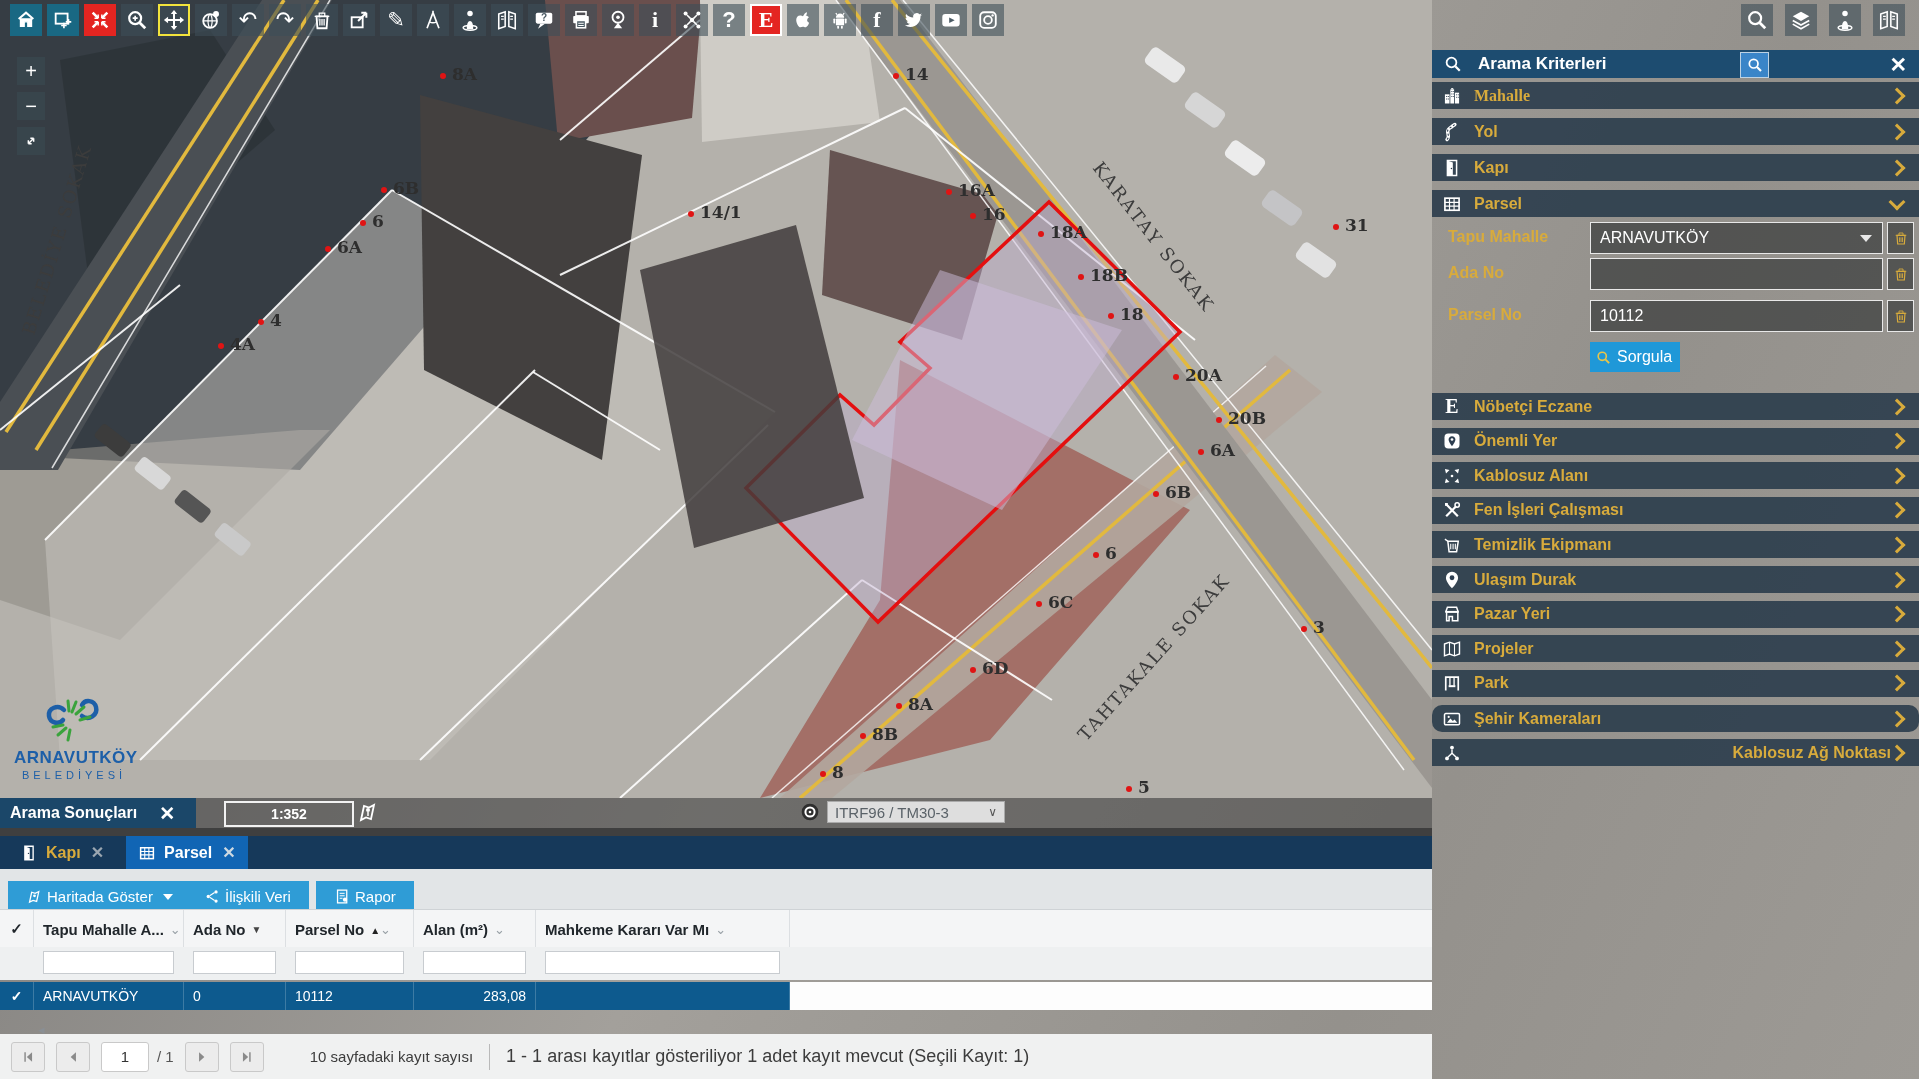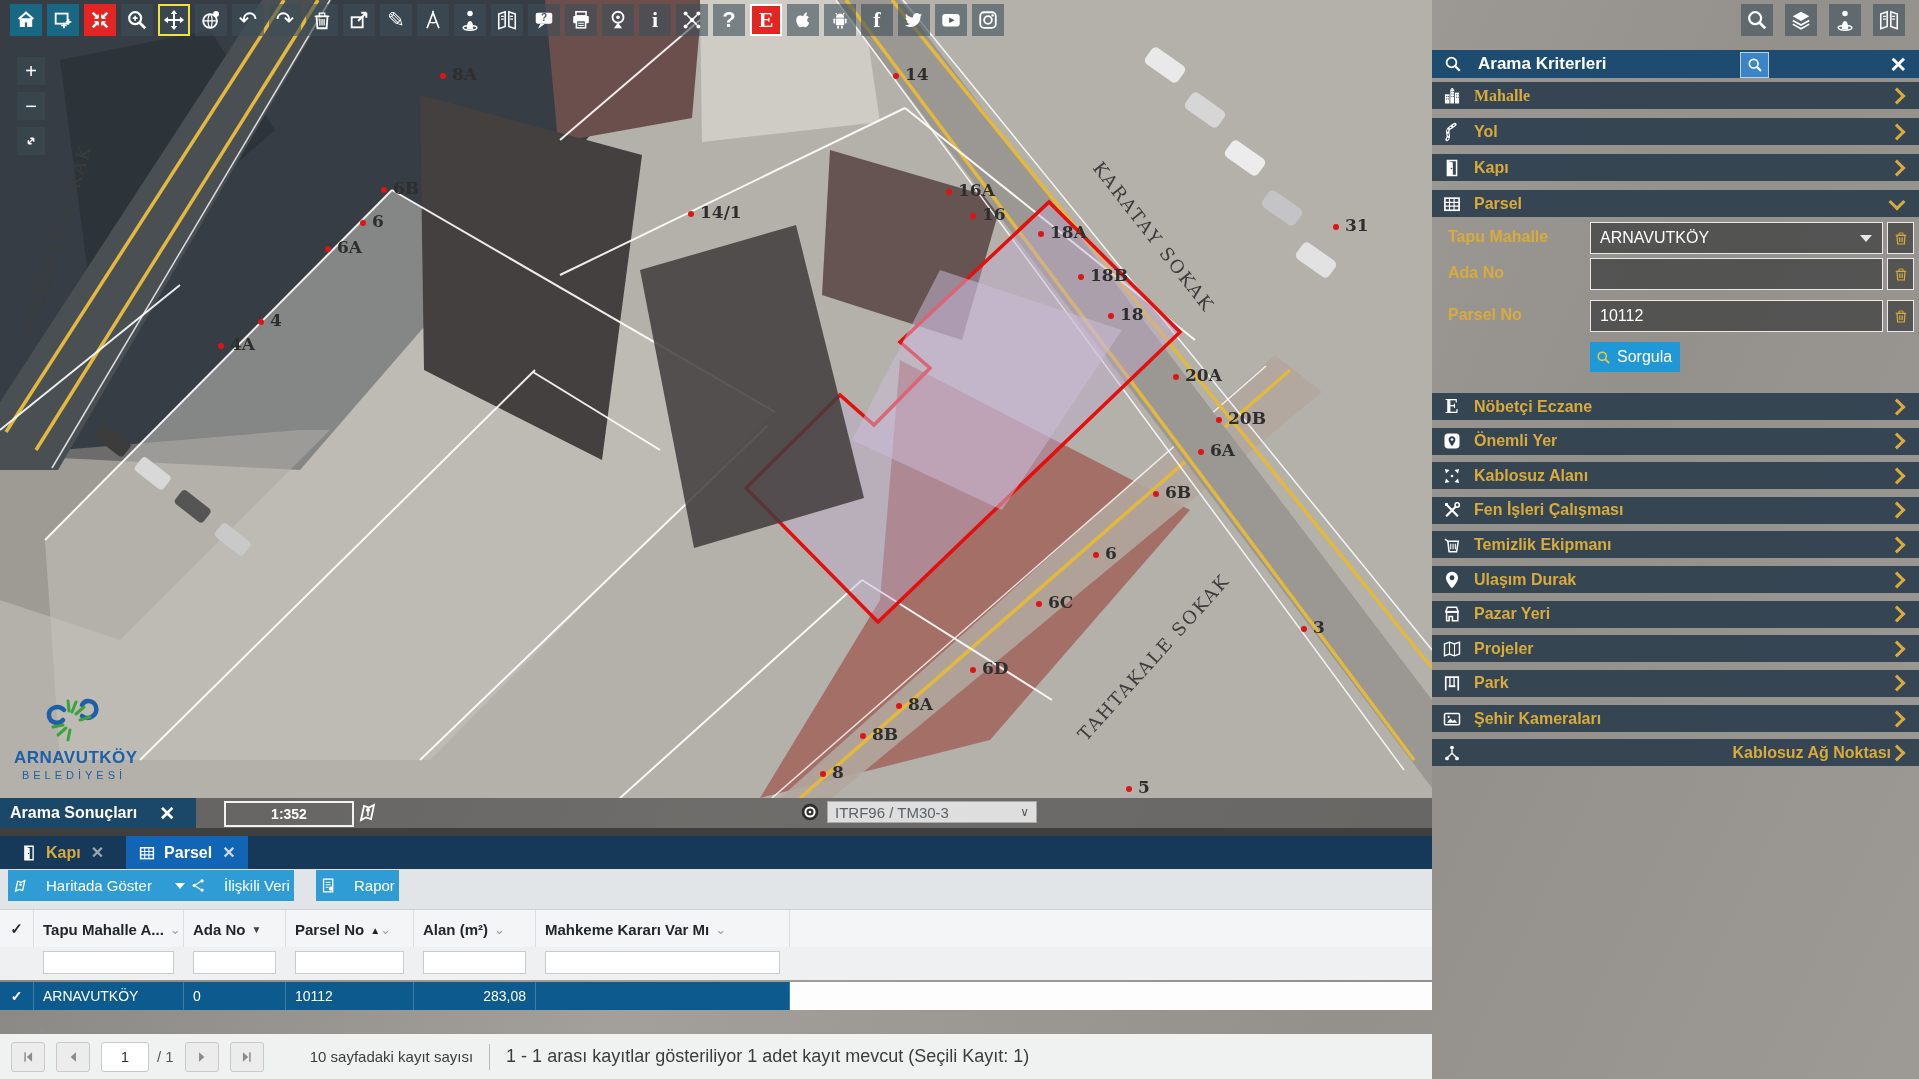--- a/index.html
+++ b/index.html
@@ -70,38 +70,38 @@
       display:flex;align-items:center}
   #res-titlebar .t{font-weight:bold;font-size:16px;margin-left:10px}
   #res-titlebar .x{margin-left:22px;font-size:19px;font-weight:bold;cursor:pointer}
   #res-graybar{position:absolute;left:196px;top:0;width:1236px;height:30px;background:rgba(72,72,72,.58)}
   #scalebox{position:absolute;left:28px;top:3px;width:126px;height:22px;border:2px solid #f2f2f2;
       color:#fff;font-weight:bold;font-size:14px;display:flex;align-items:center;justify-content:center}
   #legend-ic{position:absolute;left:160px;top:2px;color:#fff}
   #legend-ic svg{width:24px;height:24px}
   #crs{position:absolute;left:604px;top:3px;display:flex;align-items:center;gap:7px}
   #crs svg{width:20px;height:20px}
-  #crs-select{width:210px;height:22px;background:rgba(232,232,232,.92);border:1px solid #aaa;
+  #crs-select{width:178px;height:22px;background:rgba(232,232,232,.92);border:1px solid #aaa;
       color:#5a6268;font-size:15px;display:flex;align-items:center;box-sizing:border-box;cursor:pointer}
   #crs-select .v{flex:1;padding-left:7px}
   #crs-select .c{font-size:12px;color:#555;margin-right:7px}
   #res-strip{position:absolute;left:0;top:30px;width:1432px;height:8px;background:#3f3f3f}
   #tabbar{position:absolute;left:0;top:38px;width:1432px;height:33px;background:#16395a;display:flex;
       align-items:flex-end}
   .tab{height:33px;display:flex;align-items:center;padding:0 12px;gap:8px;cursor:pointer}
   .tab .ic{color:#fff;display:flex}.tab .ic svg{width:18px;height:18px}
   .tab .lb{font-weight:bold;font-size:16px}
   .tab .x{font-size:16px;font-weight:bold;margin-left:2px}
   .tab.inactive{margin-left:8px}
   .tab.inactive .lb{color:#d8ab3c}.tab.inactive .x{color:#9aa6b0}
   .tab.active{background:#1165b4;margin-left:10px}
   .tab.active .lb{color:#fff}.tab.active .x{color:#cdd9e2}
   #grid-toolbar{position:absolute;left:0;top:71px;width:1432px;height:40px;background:#e2e5e7}
-  .gbtn{position:absolute;top:1px;height:31px;background:#2f9cd6;color:#fff;font-size:15px;border:0;
-      display:flex;align-items:center;gap:17px;padding:0 4px;cursor:pointer}
+  .gbtn{position:absolute;top:12px;height:31px;background:#2f9cd6;color:#fff;font-size:15px;border:0;
+      display:flex;align-items:center;gap:4px;padding:0 18px;cursor:pointer}
   .gbtn svg{width:17px;height:17px}
   .gbtn .caret{width:0;height:0;border-left:5px solid transparent;border-right:5px solid transparent;
       border-top:6px solid #fff;margin-left:6px}
   #thead{position:absolute;left:0;top:111px;width:1432px;height:38px;background:#f4f5f6;
       border-top:1px solid #cfd3d6;display:flex}
   .th{display:flex;align-items:center;font-weight:bold;font-size:15px;color:#20262b;
       border-right:1px solid #dcdfe2;box-sizing:border-box;padding-left:9px;gap:6px}
   .th .sort-asc{font-size:10px;color:#222}
   .th .sort-desc{font-size:10px;color:#444}
   .th .sort-chev{font-size:13px;color:#98a0a6;font-weight:normal}
@@ -677,21 +677,21 @@
         <span class="ic">
           <svg viewBox="0 0 24 24" fill="none" stroke="currentColor" stroke-width="2">
             <path d="M4.5 21V5h15v16" stroke-width="2"></path>
             <path d="M9.5 5v10M14.5 5v10" stroke-width="1.6"></path>
             <rect x="8" y="14.6" width="8" height="2.4" fill="currentColor" stroke="none"></rect>
           </svg>
         </span>
         <span class="lbl">Park</span>
         <span class="chev"></span>
       </div>
-      <div class="sb-row" style="top: 665px;">
+      <div class="sb-row" style="top: 665px; border-radius: 10px;">
         <span class="ic">
           <svg viewBox="0 0 24 24" fill="none" stroke="currentColor" stroke-width="2">
             <rect x="3" y="5.5" width="18" height="13.5" rx="1.5" stroke-width="1.8"></rect>
             <path d="M6 16.5l4-5 3 3 2-2 3.5 4z" fill="currentColor" stroke="none"></path>
             <circle cx="8" cy="9.5" r="1.3" fill="currentColor" stroke="none"></circle>
           </svg>
         </span>
         <span class="lbl">Şehir Kameraları</span>
         <span class="chev"></span>
       </div>

